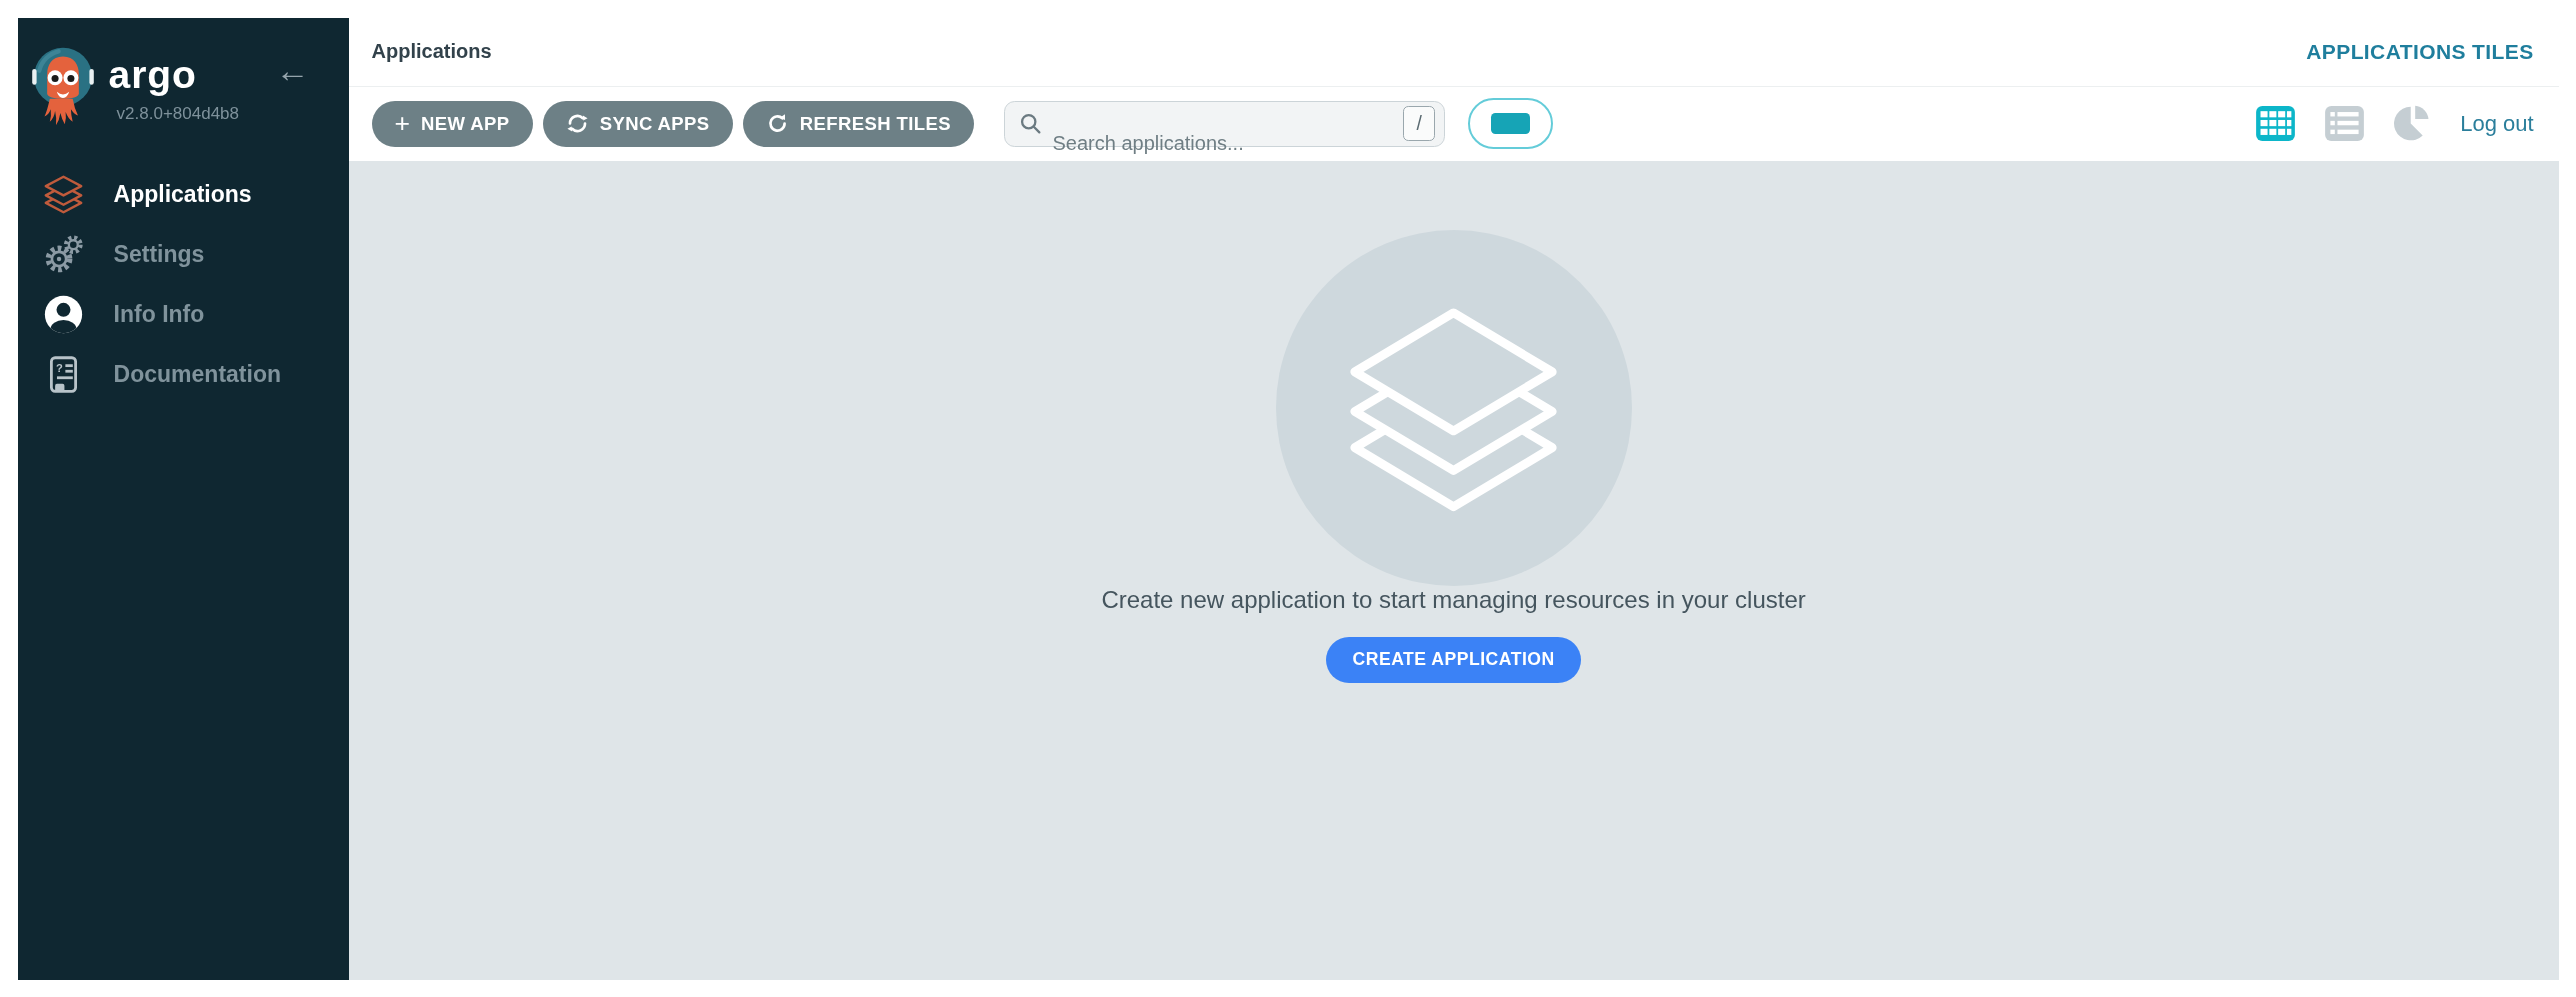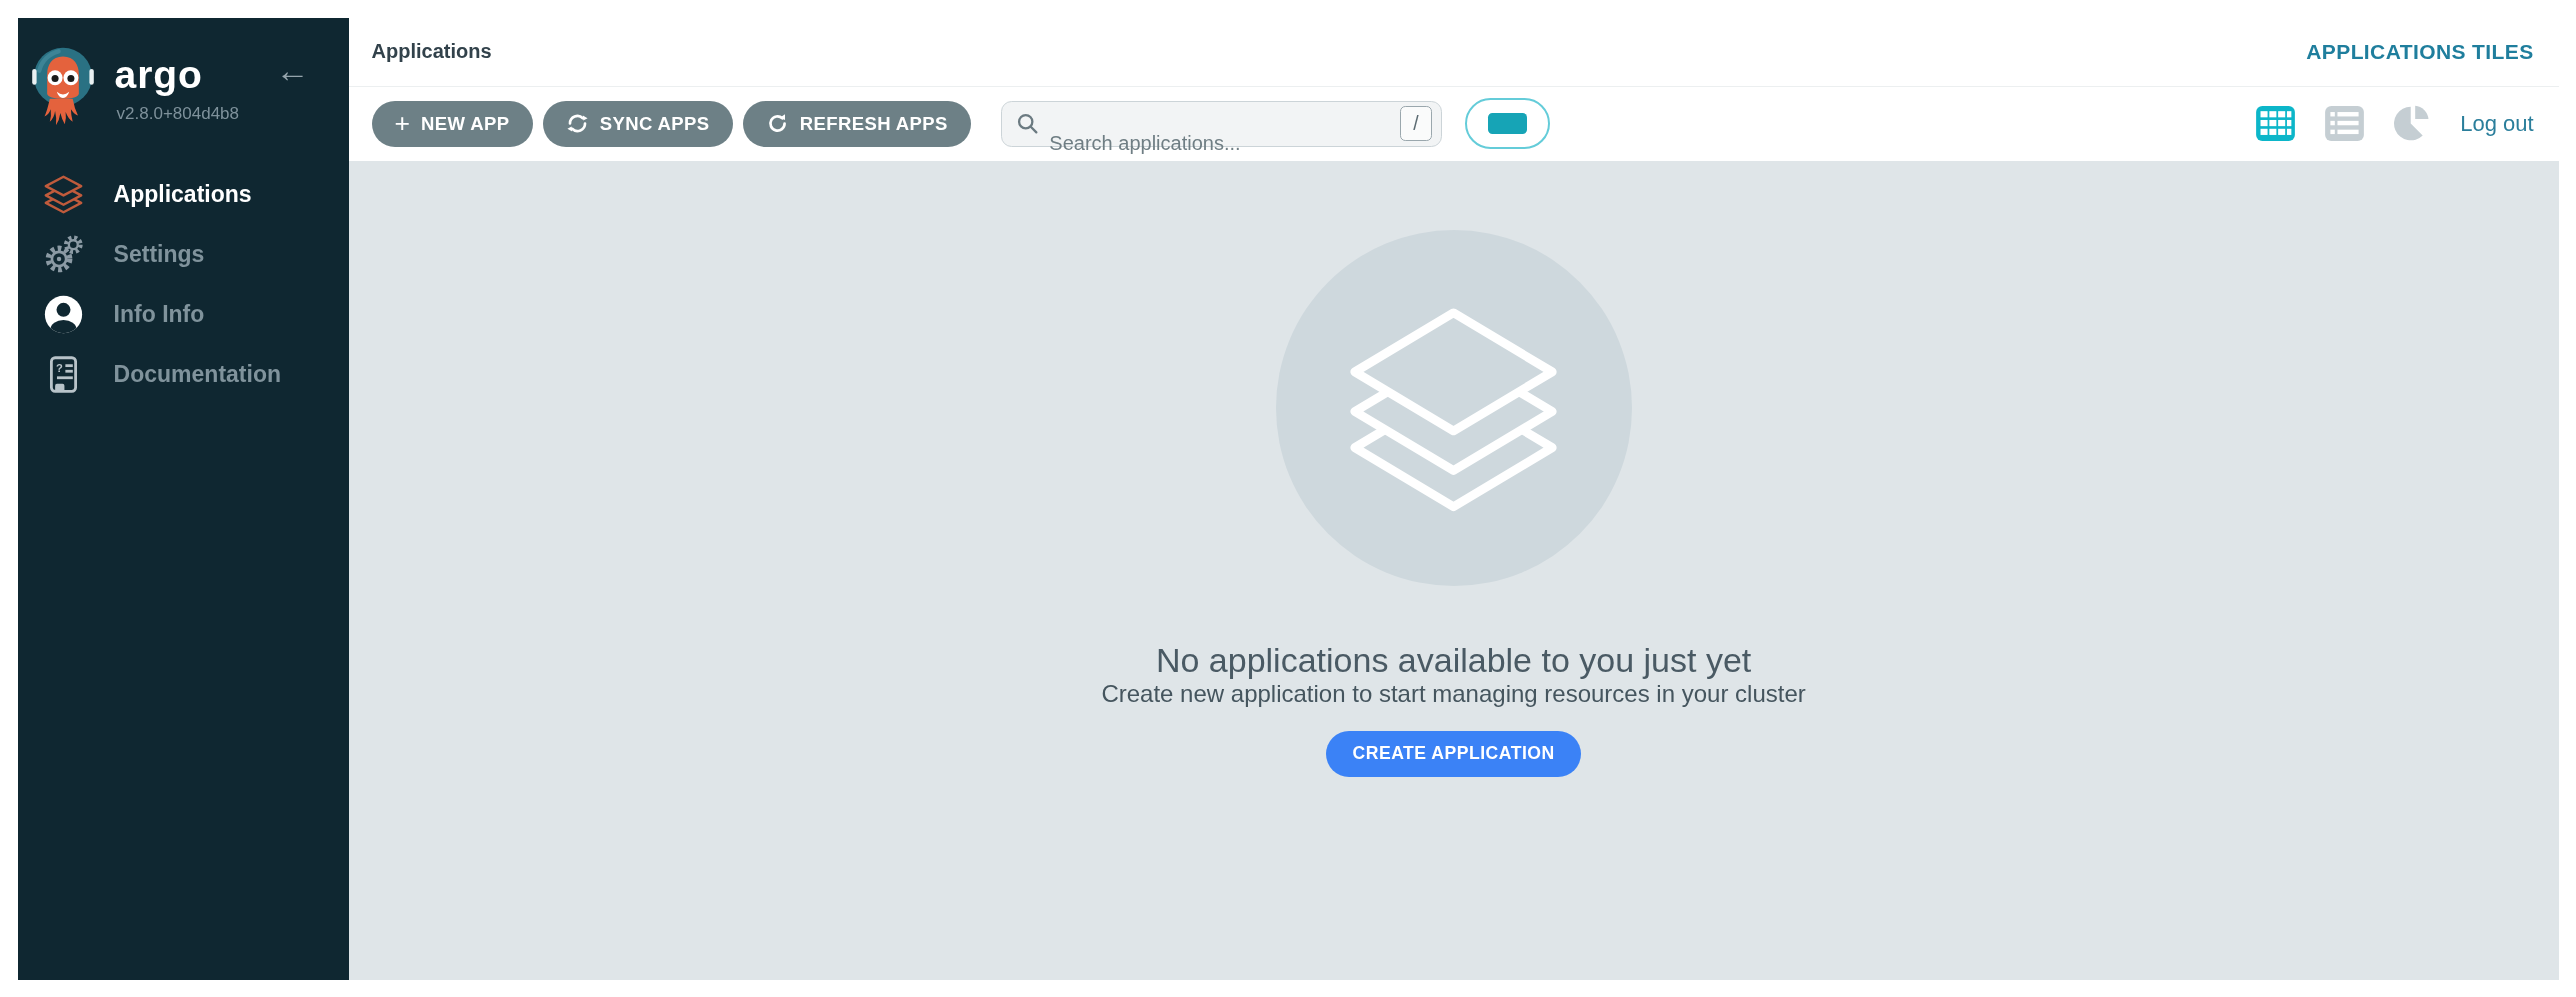--- a/index.html
+++ b/index.html
@@ -3,21 +3,21 @@
 <meta charset="utf-8">
 <style>
   * { margin:0; padding:0; box-sizing:border-box; }
   html,body { width:2576px; height:998px; background:#ffffff; font-family:"Liberation Sans", sans-serif; }
   .frame { position:absolute; left:17.6px; top:17.6px; width:2541px; height:962px; display:flex; overflow:hidden; }
 
   
   .sidebar { width:331px; flex-shrink:0; background:#0f2731; position:relative; color:#80939c; }
   .logo-row { position:relative; padding:26.5px 17.6px 0 14px; height:124px; }
   .octopus { position:absolute; left:14px; top:28px; }
-  .logo-text { position:absolute; left:97px; top:35px; color:#ffffff; font-size:39px; font-weight:bold; letter-spacing:0.9px; }
+  .logo-text { position:absolute; left:91px; top:35px; color:#ffffff; font-size:39px; font-weight:bold; letter-spacing:0.9px; }
   .version { position:absolute; left:99px; top:86px; color:#7e919b; font-size:17px; }
   .collapse-arrow { position:absolute; right:39px; top:35px; color:#95a4ac; font-size:34px; line-height:1; cursor:pointer; font-weight:bold; }
 
   .nav { margin-top:23px; }
   .nav-item { display:flex; align-items:center; height:60px; padding-left:25px; cursor:pointer; }
   .nav-icon { width:41px; height:41px; display:flex; align-items:center; justify-content:center; margin-right:30px; flex-shrink:0; }
   .nav-label { font-size:23px; color:#80939c; font-weight:600; }
   .nav-item.active .nav-label { color:#ffffff; font-weight:700; }
 
   
@@ -157,21 +157,21 @@
         </span>
         <span>SYNC APPS</span>
       </button>
       <button class="btn-pill">
         <span style="display:flex;">
           <svg width="23" height="23" viewBox="0 0 26 26" fill="none" stroke="#ffffff" stroke-width="3" stroke-linecap="round">
             <path d="M21 13a8 8 0 1 1-2.6-5.9"></path>
             <polygon points="21.5,2.5 21.5,9 15.5,6.5" fill="#ffffff" stroke="none"></polygon>
           </svg>
         </span>
-        <span>REFRESH APPS</span>
+        <span>REFRESH TILES</span>
       </button>
 
       <div class="search-wrap">
         <span style="display:flex;">
           <svg width="23" height="23" viewBox="0 0 26 26" fill="none" stroke="#6b7a81" stroke-width="2.6" stroke-linecap="round">
             <circle cx="11" cy="11" r="7.5"></circle>
             <path d="M17 17 L23 23"></path>
           </svg>
         </span>
         <input class="search-input" type="text" placeholder="Search applications..." style="">
@@ -224,20 +224,19 @@
     <div class="content">
       <div class="empty-circle">
         <span style="display:flex;">
           <svg width="215" height="208" viewBox="0 0 244 236">
             <path d="M122 96 L234 163 L122 230 L10 163 Z" fill="#ced8dd" stroke="#ffffff" stroke-width="10" stroke-linejoin="round"></path>
             <path d="M122 55 L234 122 L122 189 L10 122 Z" fill="#ced8dd" stroke="#ffffff" stroke-width="10" stroke-linejoin="round"></path>
             <path d="M122 10 L234 77 L122 144 L10 77 Z" fill="#ced8dd" stroke="#ffffff" stroke-width="10" stroke-linejoin="round"></path>
           </svg>
         </span>
       </div>
-      <div class="empty-title">No applications available to you just yet</div>
       <div class="empty-subtitle">Create new application to start managing resources in your cluster</div>
       <button class="create-btn">CREATE APPLICATION</button>
     </div>
 
   </div>
 </div>
 
 
 </body></html>

